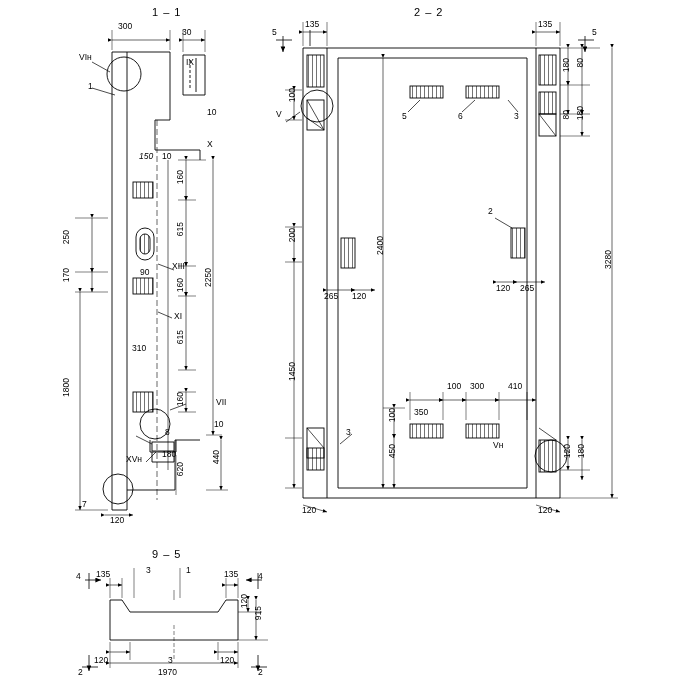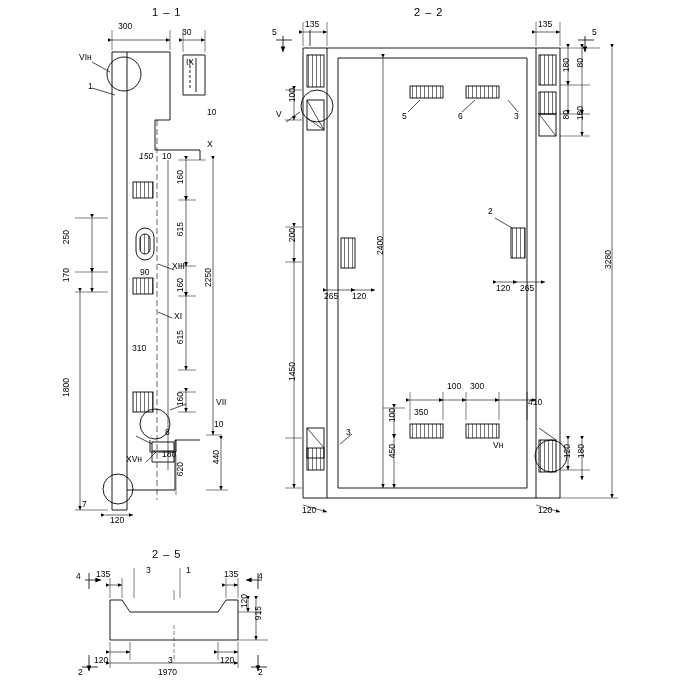--- a/index.html
+++ b/index.html
@@ -254,21 +254,21 @@
     <line x1="110" y1="652" x2="130" y2="652" marker-start="url(#ar)" marker-end="url(#ar)" stroke-width="0.6"></line>
     <line x1="218" y1="652" x2="238" y2="652" marker-start="url(#ar)" marker-end="url(#ar)" stroke-width="0.6"></line>
     <line x1="110" y1="663" x2="238" y2="663" marker-start="url(#ar)" marker-end="url(#ar)" stroke-width="0.6"></line>
     <line x1="174" y1="600" x2="174" y2="590" stroke-width="0.5"></line>
     <line x1="174" y1="625" x2="174" y2="660" stroke-width="0.5" stroke-dasharray="4,2"></line>
   </g>
 </svg>
 
 <div class="ttl" style="left:152px;top:6px;">1 – 1</div>
 <div class="ttl" style="left:414px;top:6px;">2 – 2</div>
-<div class="ttl" style="left:152px;top:548px;">2 – 5</div>
+<div class="ttl" style="left:152px;top:548px;">9 – 5</div>
 
 <div class="lbl" style="left:79px;top:53px;">VIн</div>
 <div class="lbl" style="left:88px;top:82px;">1</div>
 <div class="lbl" style="left:186px;top:58px;">IX</div>
 <div class="lbl" style="left:207px;top:140px;">X</div>
 <div class="lbl" style="left:172px;top:262px;">XIII</div>
 <div class="lbl" style="left:174px;top:312px;">XI</div>
 <div class="lbl" style="left:196px;top:398px;margin-left:20px;">VII</div>
 <div class="lbl" style="left:126px;top:455px;">XVн</div>
 <div class="lbl" style="left:82px;top:500px;">7</div>
@@ -326,21 +326,21 @@
 <div class="lbl" style="left:302px;top:506px;">120</div>
 
 <div class="lbl v" style="left:376px;top:236px;">2400</div>
 <div class="lbl" style="left:324px;top:292px;">265</div>
 <div class="lbl" style="left:352px;top:292px;">120</div>
 <div class="lbl" style="left:496px;top:284px;">120</div>
 <div class="lbl" style="left:520px;top:284px;">265</div>
 <div class="lbl" style="left:414px;top:382px;margin-top:26px;">350</div>
 <div class="lbl" style="left:447px;top:382px;">100</div>
 <div class="lbl" style="left:470px;top:382px;">300</div>
-<div class="lbl" style="left:528px;top:382px;margin-top:16px;">410</div>
+<div class="lbl" style="left:508px;top:382px;">410</div>
 <div class="lbl v" style="left:563px;top:444px;">120</div>
 <div class="lbl v" style="left:577px;top:444px;">180</div>
 <div class="lbl" style="left:538px;top:506px;">120</div>
 
 <div class="lbl" style="left:76px;top:572px;">4</div>
 <div class="lbl" style="left:146px;top:566px;">3</div>
 <div class="lbl" style="left:186px;top:566px;">1</div>
 <div class="lbl" style="left:258px;top:572px;">4</div>
 <div class="lbl" style="left:78px;top:668px;">2</div>
 <div class="lbl" style="left:258px;top:668px;">2</div>

